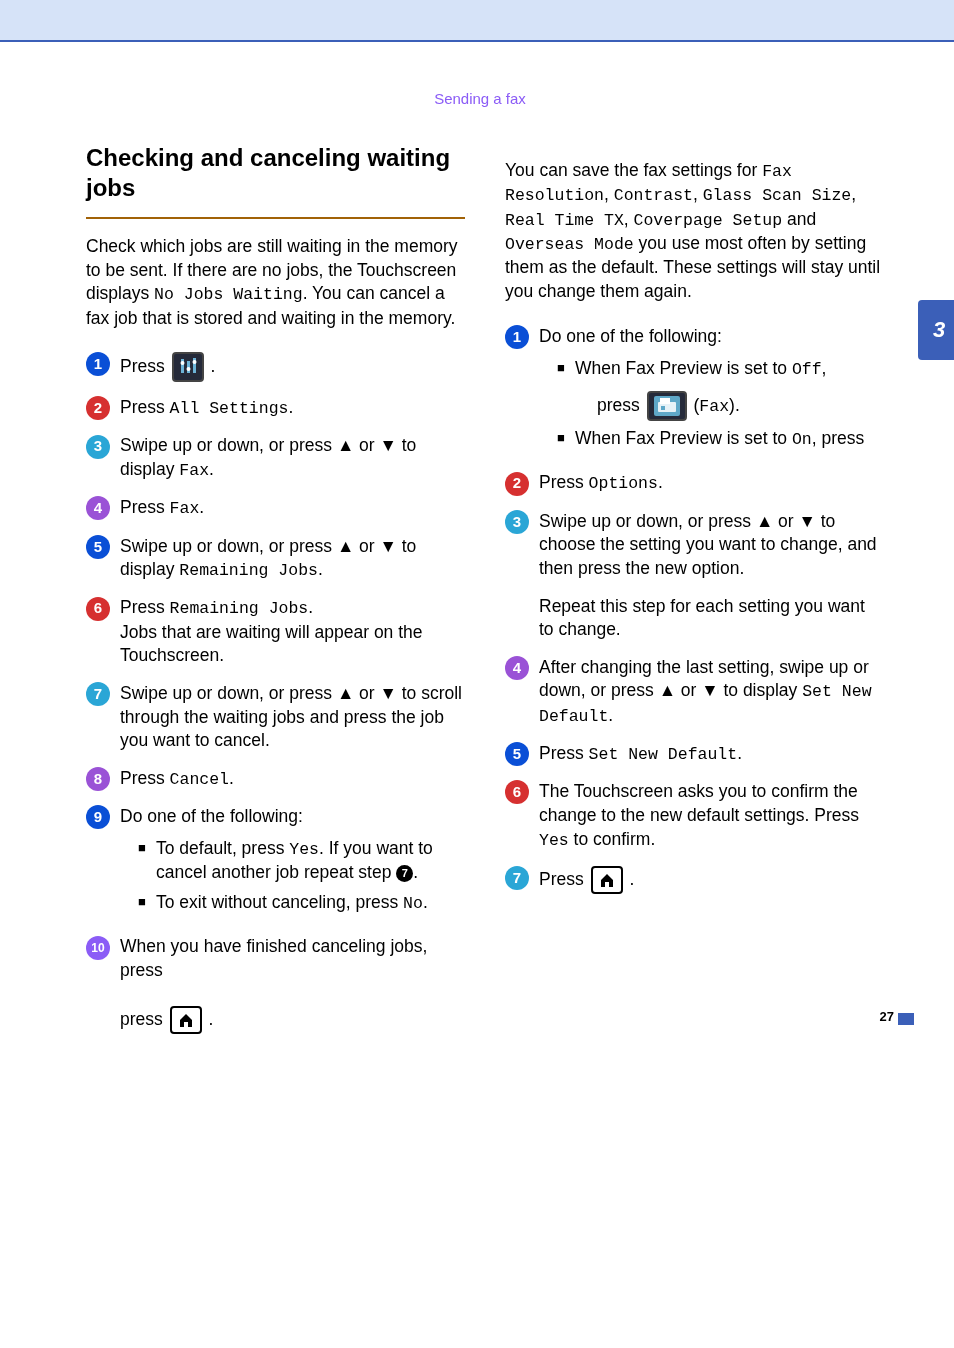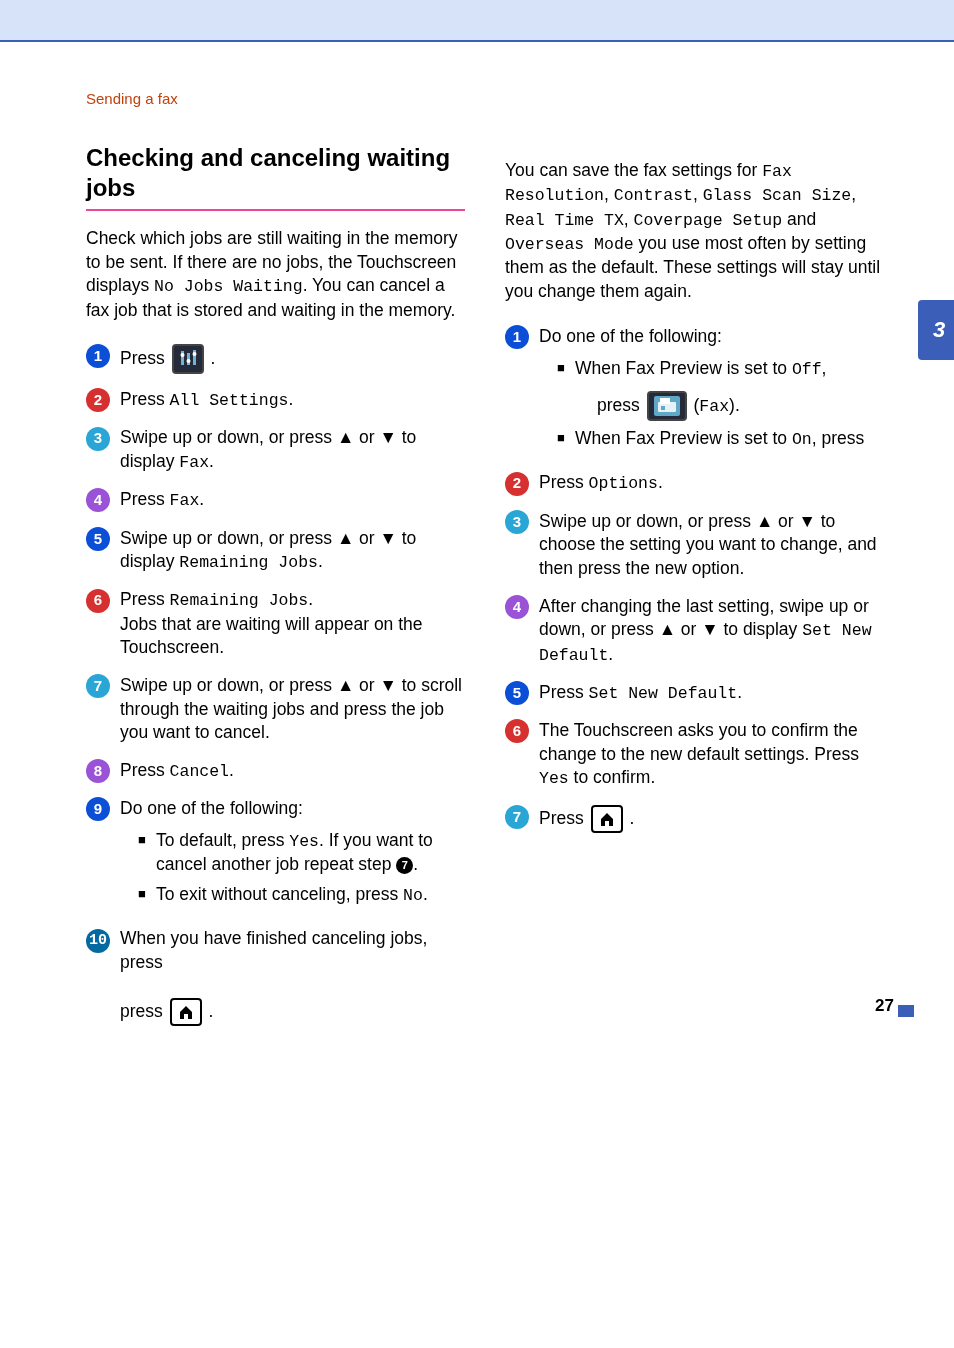--- a/index.html
+++ b/index.html
@@ -1,48 +1,48 @@
 <!DOCTYPE html>
 <html><head>
 <meta charset="utf-8">
 <style>
   * { box-sizing: border-box; margin: 0; padding: 0; }
   html, body { width: 954px; height: 1348px; background: #fff; font-family: Arial, Helvetica, sans-serif; color: #000; }
   .topbar { width: 100%; height: 42px; background: #d6e3f8; border-bottom: 2px solid #3b5fb8; }
   .page { position: relative; padding: 20px 70px 0 86px; }
-  .header-right { text-align: left; font-size: 15px; color: #c2410c; margin: 28px 10px 36px 0; }
+  .header-right { text-align: center; font-size: 15px; color: #8b5cf6; margin: 28px 10px 36px 0; }
   .columns { display: flex; gap: 40px; }
   .col { flex: 1 1 0; font-size: 17.5px; line-height: 1.35; }
-  h2.section { font-size: 24px; font-weight: bold; line-height: 1.25; margin-bottom: 6px; border-bottom: 2px solid #ec4899; padding-bottom: 6px; }
+  h2.section { font-size: 24px; font-weight: bold; line-height: 1.25; margin-bottom: 6px; border-bottom: 2px solid #a16207; padding-bottom: 14px; }
   .intro { margin: 16px 0 22px 0; }
   .step { display: flex; margin: 10px 0 14px 0; }
   .step-num { flex: 0 0 34px; }
   .step-body { flex: 1; }
   .bullet { width: 24px; height: 24px; border-radius: 50%; background: #0a4fd6; color: #fff; font-weight: bold; font-size: 15px; display: inline-flex; align-items: center; justify-content: center; }
   .bullet.b1 { background: #0a4fd6; }
   .bullet.b2 { background: #d63030; }
   .bullet.b3 { background: #2aa6d6; }
   .bullet.b4 { background: #9a52d6; }
   .bullet.b5 { background: #0a4fd6; }
   .bullet.b6 { background: #d63030; }
   .bullet.b7 { background: #2aa6d6; }
   .bullet.b8 { background: #9a52d6; }
   .bullet.b9 { background: #0a4fd6; }
-  .bullet.b10 { background: #0369a1; font-size: 15px; font-family: Liberation Mono, monospace; }
+  .bullet.b10 { background: #8b5cf6; font-size: 12px; }
   .bullet.small { width: 17px; height: 17px; font-size: 11px; background: #000; color: #fff; vertical-align: middle; display:inline-flex;}
   .mono { font-family: "Courier New", Courier, monospace; font-size: 16.5px; }
   .sub { margin: 8px 0 0 18px; }
   .sub-item { display: flex; margin: 6px 0; }
   .sq { flex: 0 0 18px; font-size: 13px; line-height: 22px; color:#000;}
   .sub-body { flex: 1; }
   .iconbox { display: inline-flex; align-items: center; justify-content: center; vertical-align: middle; border: 2px solid #444; border-radius: 4px; background: #252a3a; padding: 3px 5px; margin: 0 2px; }
   .iconbox svg { display: block; }
   .fax-icon-inner { background: #5fa8c8; border-radius: 2px; padding: 1px 2px; }
   .tab-right { position: absolute; right: -6px; top: 258px; width: 42px; height: 60px; background: #3b5fb8; color: #fff; display: flex; align-items: center; justify-content: center; font-size: 22px; font-style: italic; font-weight: bold; border-radius: 4px 0 0 4px; }
-  .page-num { position: absolute; right: 60px; bottom: 24px; font-size: 17px; font-weight: bold; margin-top: 40px; }
+  .page-num { position: absolute; right: 60px; bottom: 24px; font-size: 13px; font-weight: bold; margin-top: 40px; }
   .page-num-bar { position: absolute; right: 40px; bottom: 23px; width: 16px; height: 12px; background: #3b5fb8; }
   .indent-block { margin-left: 22px; margin-top: 10px; }
   .para-gap { margin-top: 14px; }
 </style>
 </head>
 <body>
 
 <div class="topbar"></div>
 
 <div class="page">
@@ -194,20 +194,21 @@
 
       <div class="step">
         <div class="step-num"><span class="bullet b2">2</span></div>
         <div class="step-body"><span>Press </span><span class="mono">Options</span><span>.</span></div>
       </div>
 
       <div class="step">
         <div class="step-num"><span class="bullet b3">3</span></div>
         <div class="step-body">
           <span>Swipe up or down, or press ▲ or ▼ to choose the setting you want to change, and then press the new option.</span>
+          <div class="para-gap"><span>Repeat this step for each setting you want to change.</span></div>
         </div>
       </div>
 
       <div class="step">
         <div class="step-num"><span class="bullet b4">4</span></div>
         <div class="step-body"><span>After changing the last setting, swipe up or down, or press ▲ or ▼ to display </span><span class="mono">Set New Default</span><span>.</span></div>
       </div>
 
       <div class="step">
         <div class="step-num"><span class="bullet b5">5</span></div>

